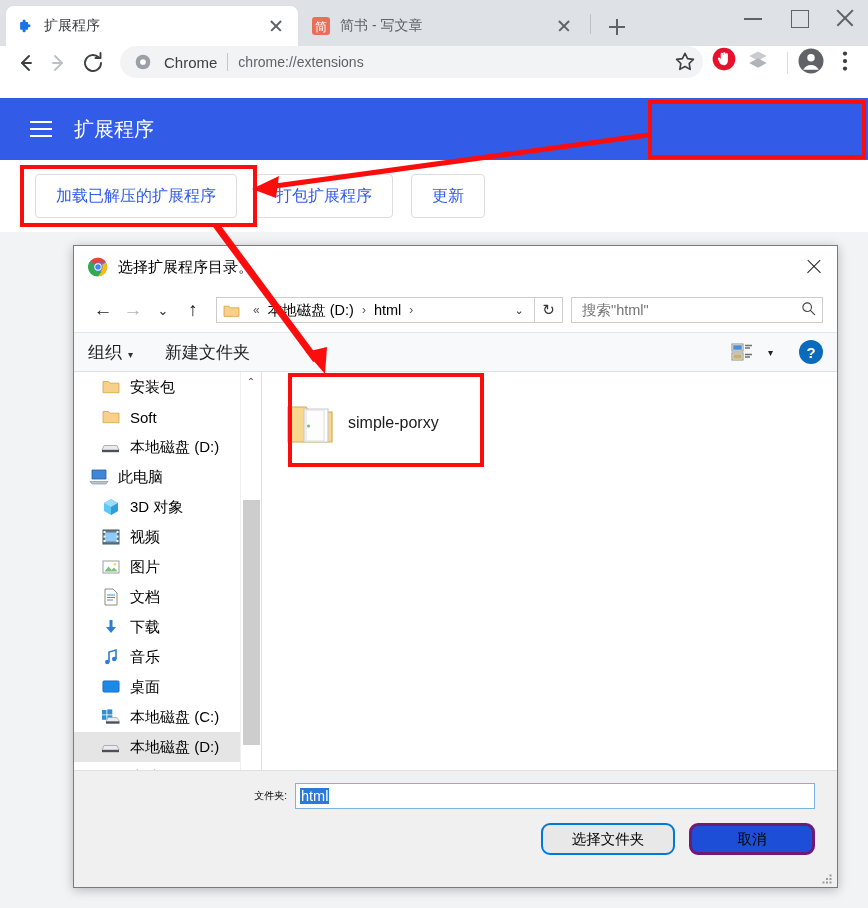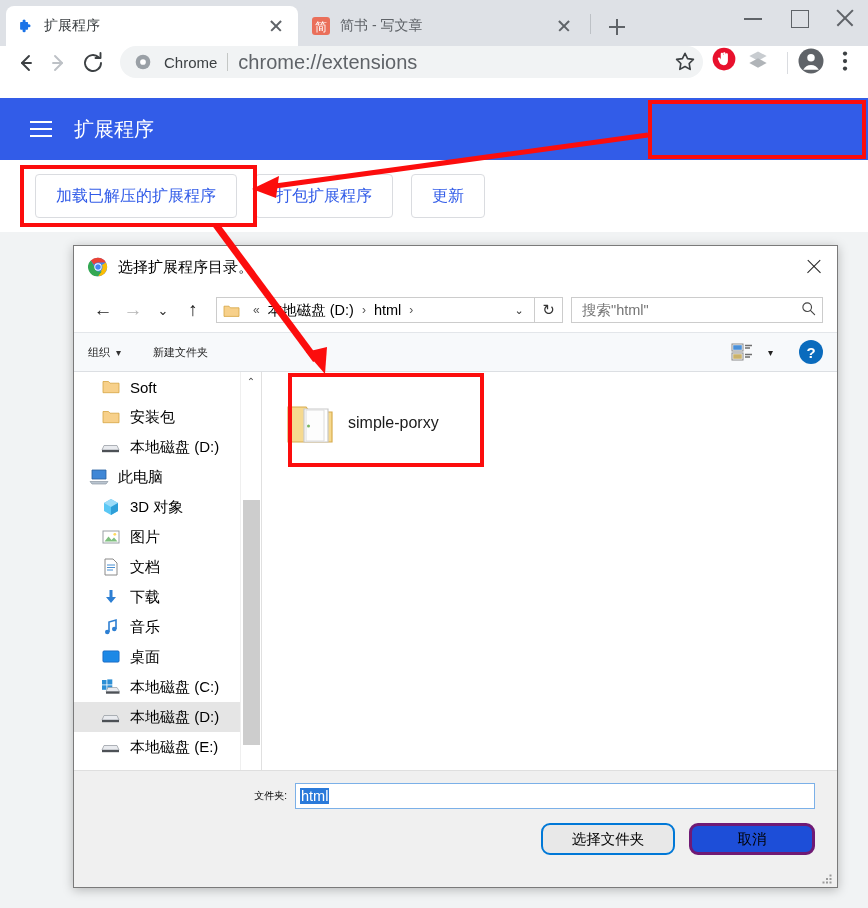--- a/index.html
+++ b/index.html
@@ -71,21 +71,21 @@
   .tb-nav { margin-left:8px; }
   .omnibox {
     flex:1 1 auto; height:32px; margin:0 8px 0 10px;
     background:#f1f3f4; border-radius:16px;
     display:flex; align-items:center; padding:0 4px 0 14px;
   }
   .omni-fav { width:18px; height:18px; flex:0 0 18px; margin-right:12px;
               display:flex; align-items:center; justify-content:center; }
   .omni-scheme { font-size:15px; color:#3c4043; white-space:nowrap; }
   .omni-div { width:1px; height:18px; background:#c4c7c5; margin:0 10px; flex:0 0 1px; }
-  .omni-url { font-size:20px; color:#5f6368; white-space:nowrap; flex:1 1 auto; }
+  .omni-url { font-size:14px; color:#5f6368; white-space:nowrap; flex:1 1 auto; }
   .omni-star { width:28px; height:28px; flex:0 0 28px; position:relative; cursor:pointer; }
   .ext-icons { display:flex; align-items:center; padding-right:4px; }
   .ext-sep { width:1px; height:22px; background:#dadce0; margin:0 8px; }
 
   
   .ext-header {
     position:absolute; left:0; top:98px; width:868px; height:62px;
     background:#325ce8; display:flex; align-items:center;
   }
   .hamburger { width:22px; height:16px; margin-left:30px; position:relative; cursor:pointer; flex:0 0 22px; }
@@ -166,21 +166,21 @@
   .searchbox input {
     flex:1 1 auto; border:none; outline:none; font-size:14.5px; color:#767676;
     font-family:"Liberation Sans","DejaVu Sans",sans-serif; background:transparent;
   }
   .search-ico { width:20px; text-align:center; color:#4a4a4a; font-size:14px; }
 
   .dlg-cmdbar {
     height:40px; background:#f7f9fb; border-top:1px solid #e3e6ea; border-bottom:1px solid #dcdfe3;
     display:flex; align-items:center; padding:0 14px;
   }
-  .cmd { font-size:11px; color:#1f1f1f; cursor:pointer; }
+  .cmd { font-size:17px; color:#1f1f1f; cursor:pointer; }
   .cmd.caret::after { content:"\25BE"; font-size:10px; margin-left:6px; color:#333; }
   .cmd.sp { margin-left:32px; }
   .cmdbar-right { margin-left:auto; display:flex; align-items:center; }
   .viewico { width:26px; height:22px; position:relative; cursor:pointer; }
   .viewcaret { margin-left:12px; font-size:10px; color:#222; cursor:pointer; }
   .helpbtn {
     margin-left:26px; width:24px; height:24px; border-radius:50%; background:#0a6bbd;
     color:#fff; font-size:15px; font-weight:bold; display:flex; align-items:center;
     justify-content:center; cursor:pointer;
   }
@@ -429,29 +429,29 @@
   <div class="dlg-body">
 
     <div class="nav-pane">
       <div id="treeList">
           <div class="tree-item">
             <span class="ti-ico">
               <svg width="18" height="16" viewBox="0 0 18 16">
                 <path d="M1 2.5h5.5L8 4.2h9v9.5H1z" fill="#f7d08a" stroke="#d6a441" stroke-width=".8"></path>
               </svg>
             </span>
-            <span class="ti-label">Soft</span>
+            <span class="ti-label">安装包</span>
           </div>
           <div class="tree-item">
             <span class="ti-ico">
               <svg width="18" height="16" viewBox="0 0 18 16">
                 <path d="M1 2.5h5.5L8 4.2h9v9.5H1z" fill="#f7d08a" stroke="#d6a441" stroke-width=".8"></path>
               </svg>
             </span>
-            <span class="ti-label">安装包</span>
+            <span class="ti-label">Soft</span>
           </div>
           <div class="tree-item">
             <span class="ti-ico">
               <svg width="20" height="16" viewBox="0 0 20 16">
                 <path d="M3 6.5h13l2 4.5H1z" fill="#e9ebef" stroke="#9aa0a6" stroke-width=".8"></path>
                 <path d="M1 11h17v2.2H1z" fill="#4d5156"></path>
               </svg>
             </span>
             <span class="ti-label">本地磁盘 (D:)</span>
           </div>
@@ -466,20 +466,37 @@
           </div>
           <div class="tree-item">
             <span class="ti-ico">
               <svg width="18" height="18" viewBox="0 0 18 18">
                 <path d="M9 1l7 4v8l-7 4-7-4V5z" fill="#5bc8f5"></path>
                 <path d="M9 1l7 4-7 4-7-4z" fill="#9ddcf8"></path>
                 <path d="M9 9v8l7-4V5z" fill="#2e9fd8"></path>
               </svg>
             </span>
             <span class="ti-label">3D 对象</span>
+          </div>
+          <div class="tree-item">
+            <span class="ti-ico">
+              <svg width="18" height="16" viewBox="0 0 18 16">
+                <rect x="1" y="1" width="16" height="14" fill="#607d8b" stroke="#455a64"></rect>
+                <rect x="3" y="3.5" width="12" height="9" fill="#90caf9"></rect>
+                <g fill="#fff">
+                  <rect x="1.5" y="2" width="2" height="2"></rect>
+                  <rect x="1.5" y="6.5" width="2" height="2"></rect>
+                  <rect x="1.5" y="11" width="2" height="2"></rect>
+                  <rect x="14.5" y="2" width="2" height="2"></rect>
+                  <rect x="14.5" y="6.5" width="2" height="2"></rect>
+                  <rect x="14.5" y="11" width="2" height="2"></rect>
+                </g>
+              </svg>
+            </span>
+            <span class="ti-label">视频</span>
           </div>
           <div class="tree-item">
             <span class="ti-ico">
               <svg width="18" height="16" viewBox="0 0 18 16">
                 <rect x="1" y="2" width="16" height="12" fill="#fff" stroke="#9aa0a6"></rect>
                 <path d="M2.5 12.5l4-5 3 3.4 2.5-2.4 3.5 4z" fill="#7fbf7f"></path>
                 <circle cx="12.8" cy="5.3" r="1.4" fill="#ffd95c"></circle>
               </svg>
             </span>
             <span class="ti-label">图片</span>

